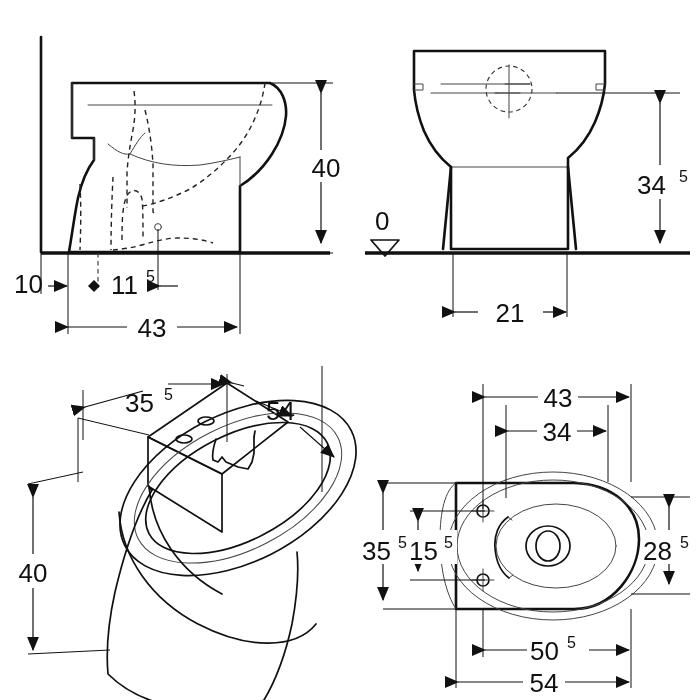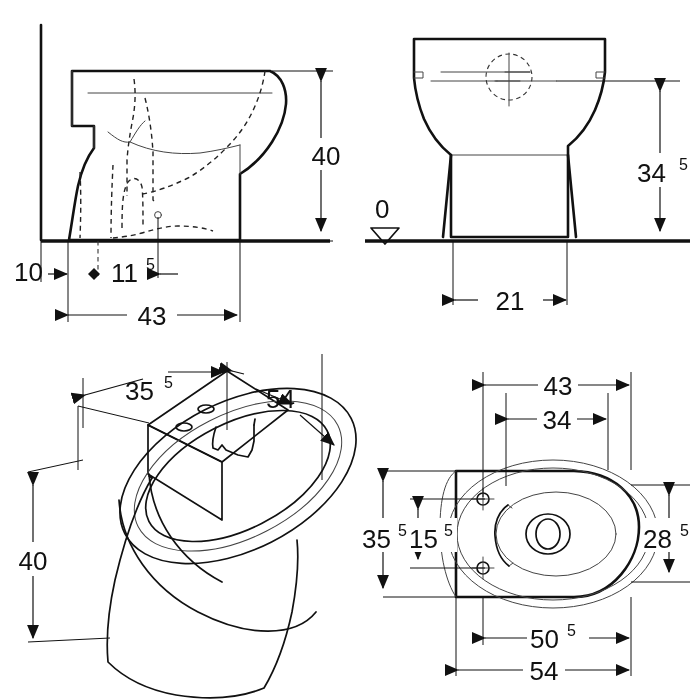--- a/index.html
+++ b/index.html
@@ -8,21 +8,21 @@
     background: #ffffff;
   }
   body {
     width: 700px; height: 700px;
     font-family: "Liberation Sans", sans-serif;
     overflow: hidden;
     position: relative;
   }
   #sheet {
     position: absolute;
-    left: 0; top: 0;
+    left: 0; top: 12px;
     width: 700px; height: 580px;
   }
   svg { display: block; }
   text {
     font-family: "Liberation Sans", sans-serif;
     fill: #111111;
     font-size: 26px;
     font-weight: 400;
   }
   text.sup {

